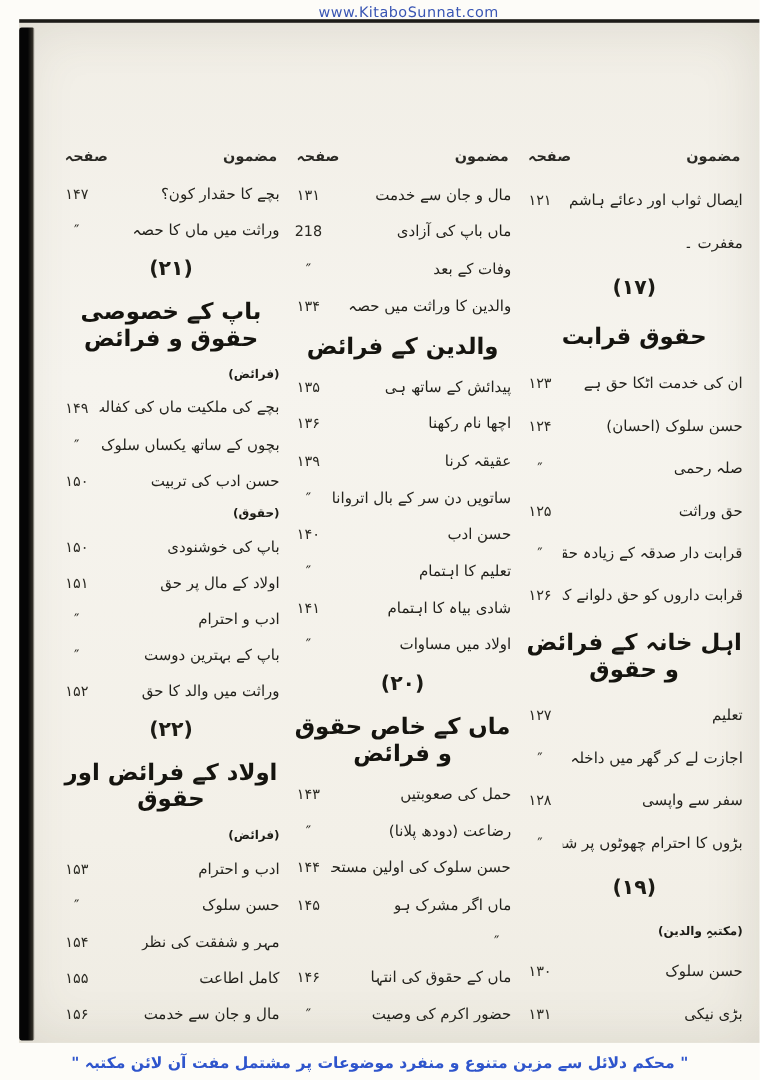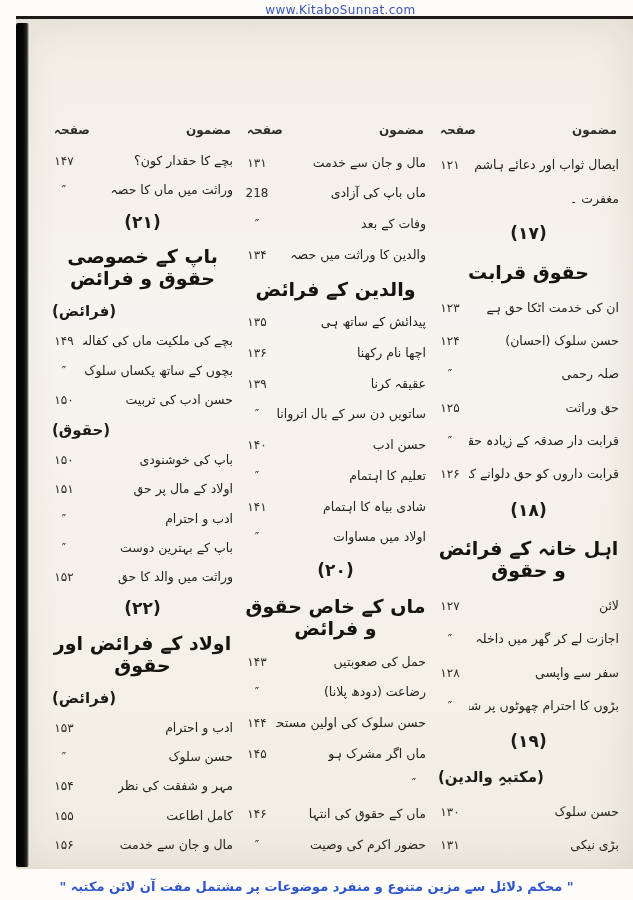--- a/index.html
+++ b/index.html
@@ -45,21 +45,21 @@
     display:flex;justify-content:space-between;align-items:baseline;
     font-size:12.5px;color:#24231d;line-height:1.25;
   }
   .row .topic{white-space:nowrap;overflow:hidden;max-width:150px;}
   .row .page{font-size:12px;min-width:24px;text-align:center;color:#2a2922;}
 
   .heading{
     text-align:center;font-size:19px;font-weight:bold;color:#15140f;
     letter-spacing:-.3px;
   }
-  .subheading{text-align:left;font-size:15px;font-weight:bold;color:#1c1b15;}
+  .subheading{text-align:right;font-size:10px;font-weight:bold;color:#1c1b15;}
   .secnum{text-align:center;font-size:17px;font-weight:bold;color:#1c1b15;}
 
   .footer-tagline{
     position:absolute;bottom:6px;left:0;right:0;
     text-align:center;direction:rtl;
     font-size:13px;color:#2f55cc;font-weight:bold;
   }
 </style>
 </head>
 <body>
@@ -102,24 +102,23 @@
             <span class="page">۱۲۵</span>
           </div>
           <div class="row">
             <span class="topic">قرابت دار صدقہ کے زیادہ حقدار</span>
             <span class="page">″</span>
           </div>
           <div class="row">
             <span class="topic">قرابت داروں کو حق دلوانے کی تبلیغ</span>
             <span class="page">۱۲۶</span>
           </div>
-          <div class="secnum">(۱۸)</div>
           <div class="heading">اہل خانہ کے فرائض و حقوق</div>
           <div class="row">
-            <span class="topic">لائن</span>
+            <span class="topic">تعلیم</span>
             <span class="page">۱۲۷</span>
           </div>
           <div class="row">
             <span class="topic">اجازت لے کر گھر میں داخلہ</span>
             <span class="page">″</span>
           </div>
           <div class="row">
             <span class="topic">سفر سے واپسی</span>
             <span class="page">۱۲۸</span>
           </div>

